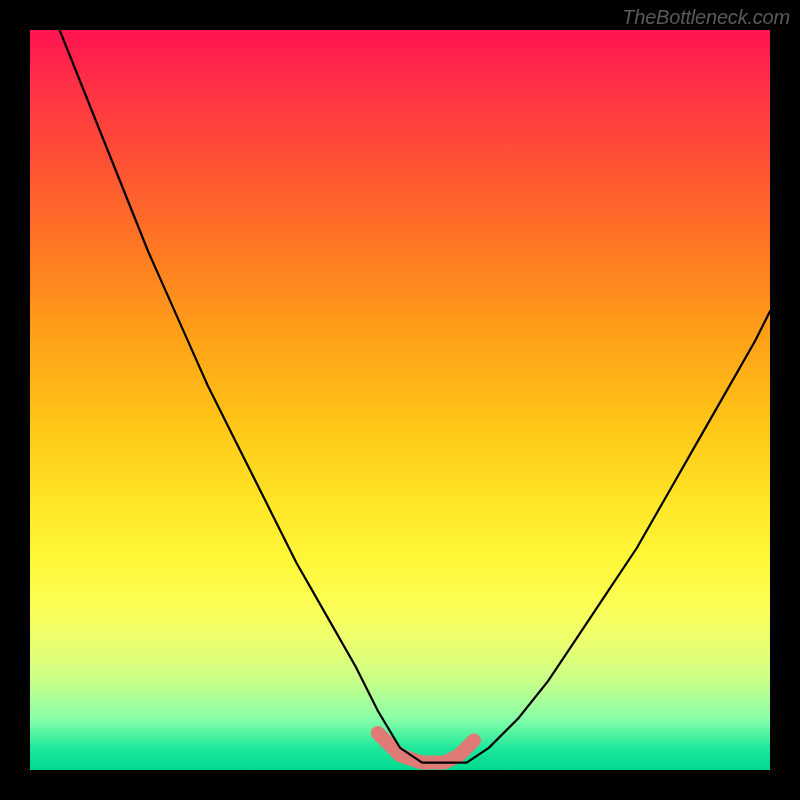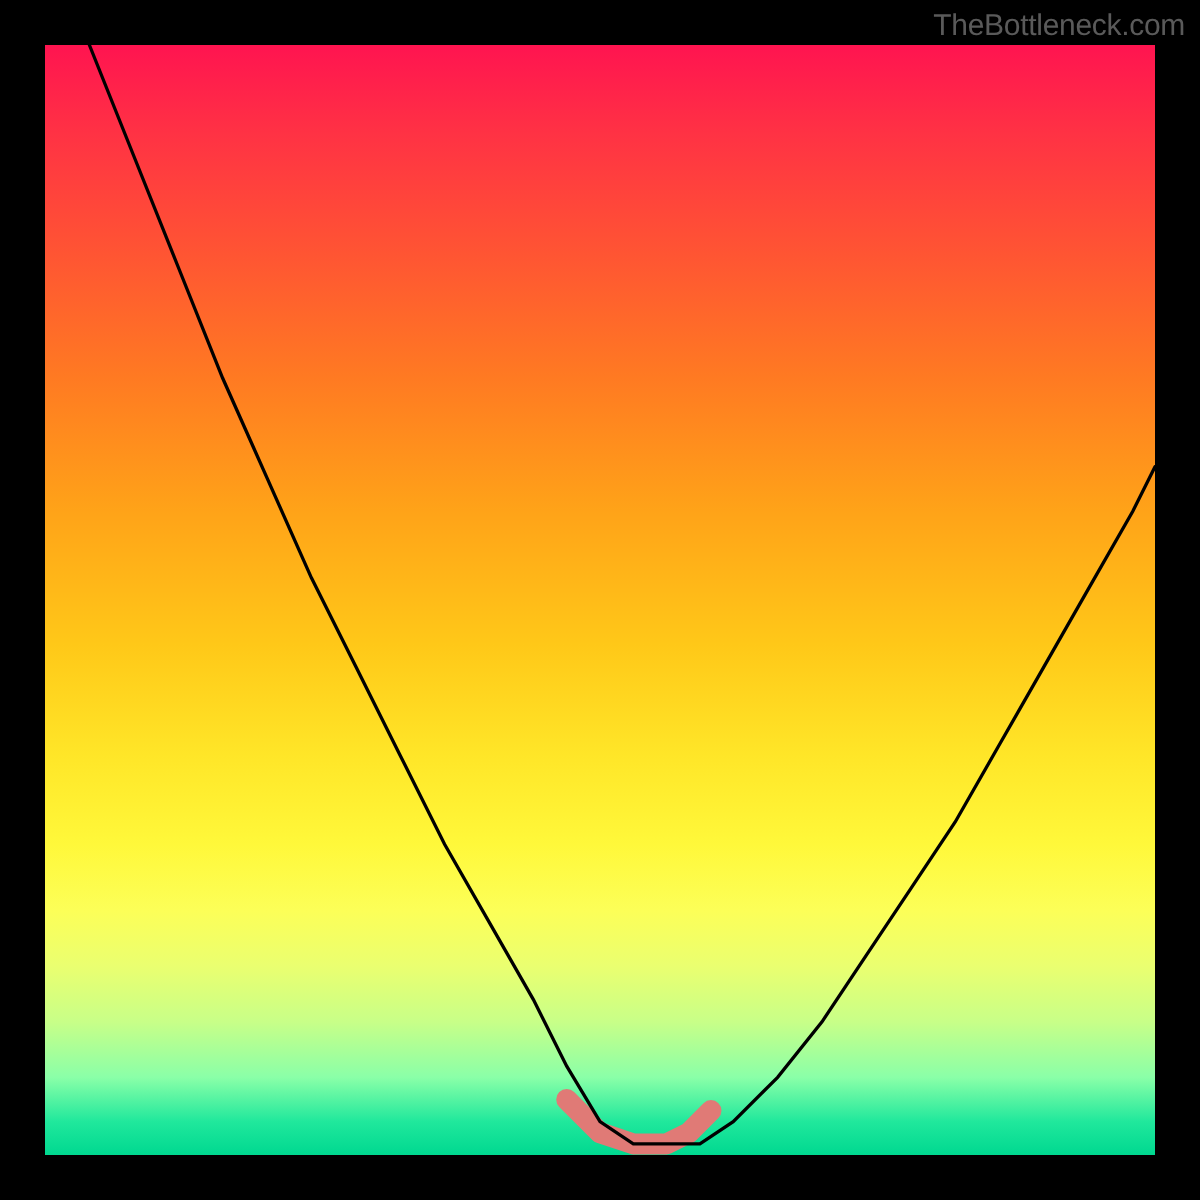--- a/index.html
+++ b/index.html
@@ -45,20 +45,21 @@
   }
   .watermark {
     position: absolute;
     top: 6px;
     right: 10px;
     color: #5a5a5a;
     font-size: 20px;
     font-weight: 400;
     letter-spacing: -0.2px;
     user-select: none;
+    font-style: italic;
   }
   svg.curve {
     position: absolute;
     left: 0;
     top: 0;
     width: 740px;
     height: 740px;
     overflow: visible;
   }
   .curve-path {

